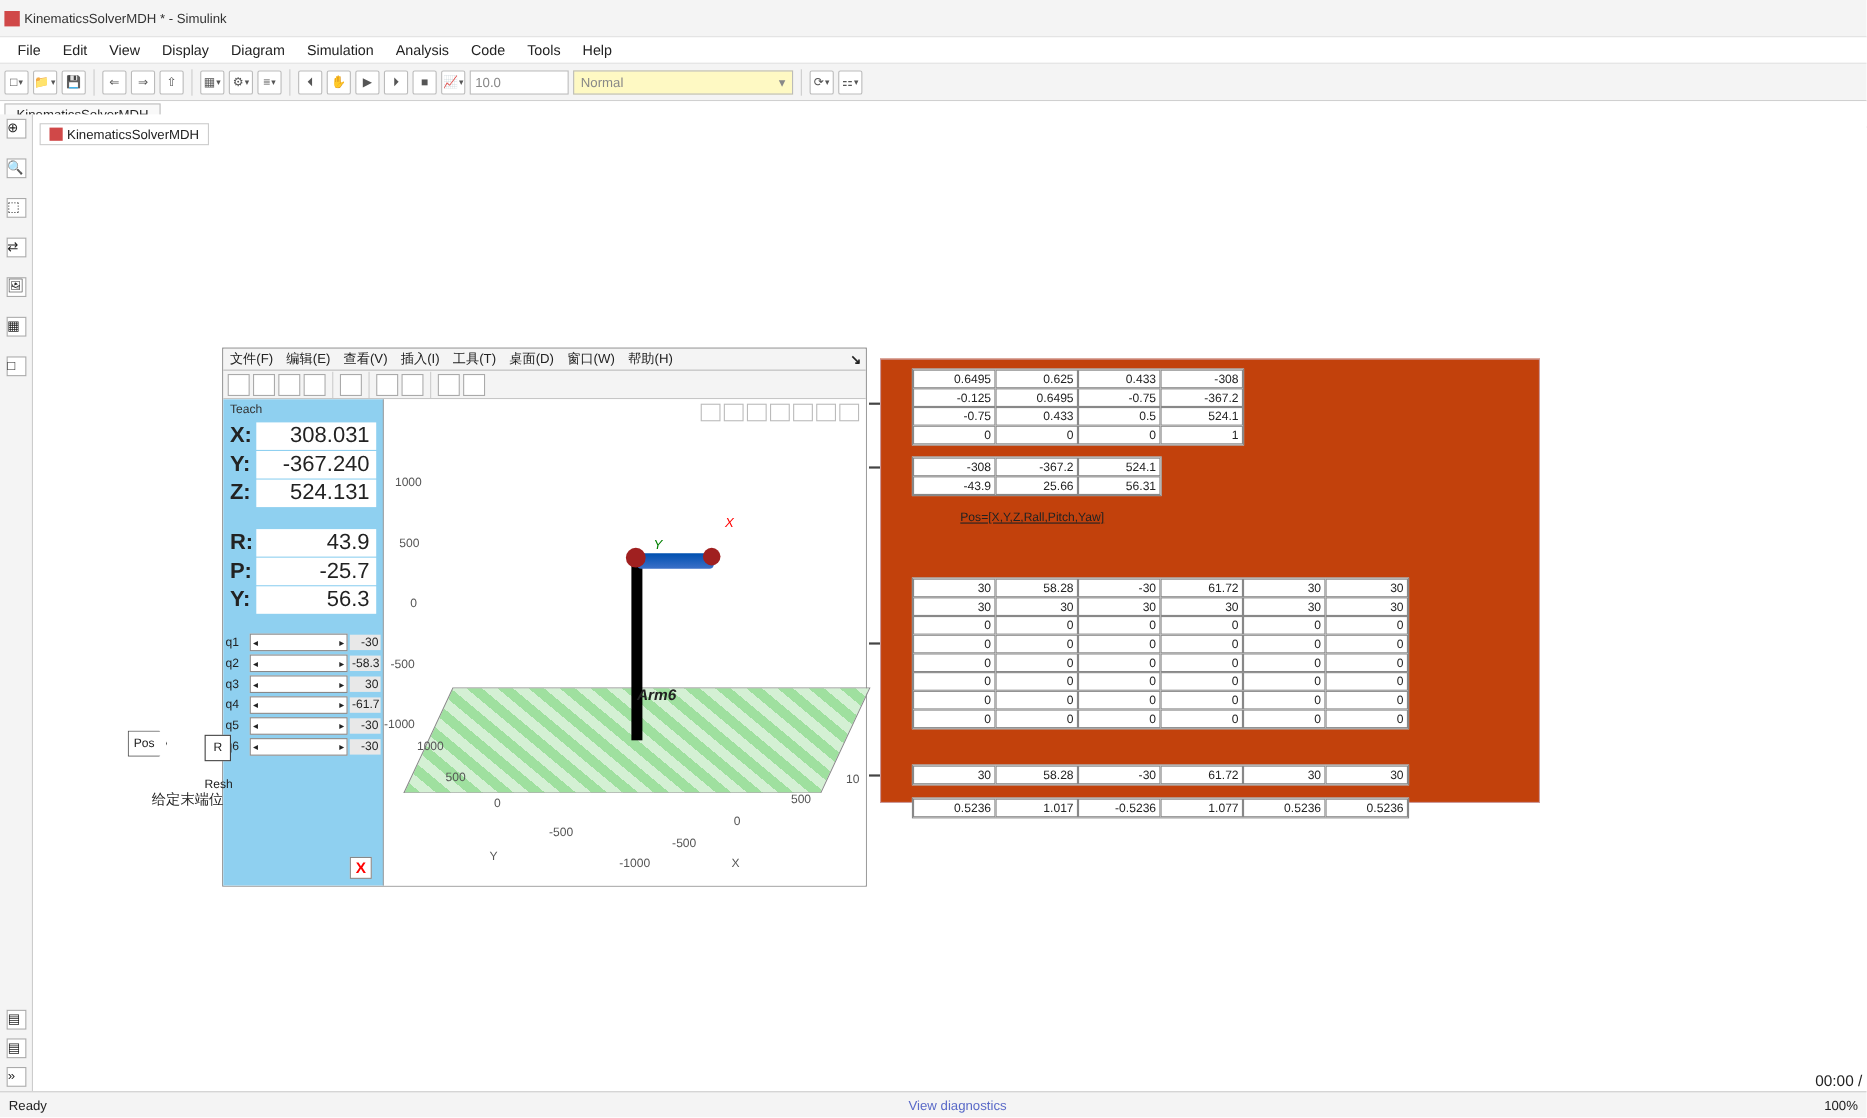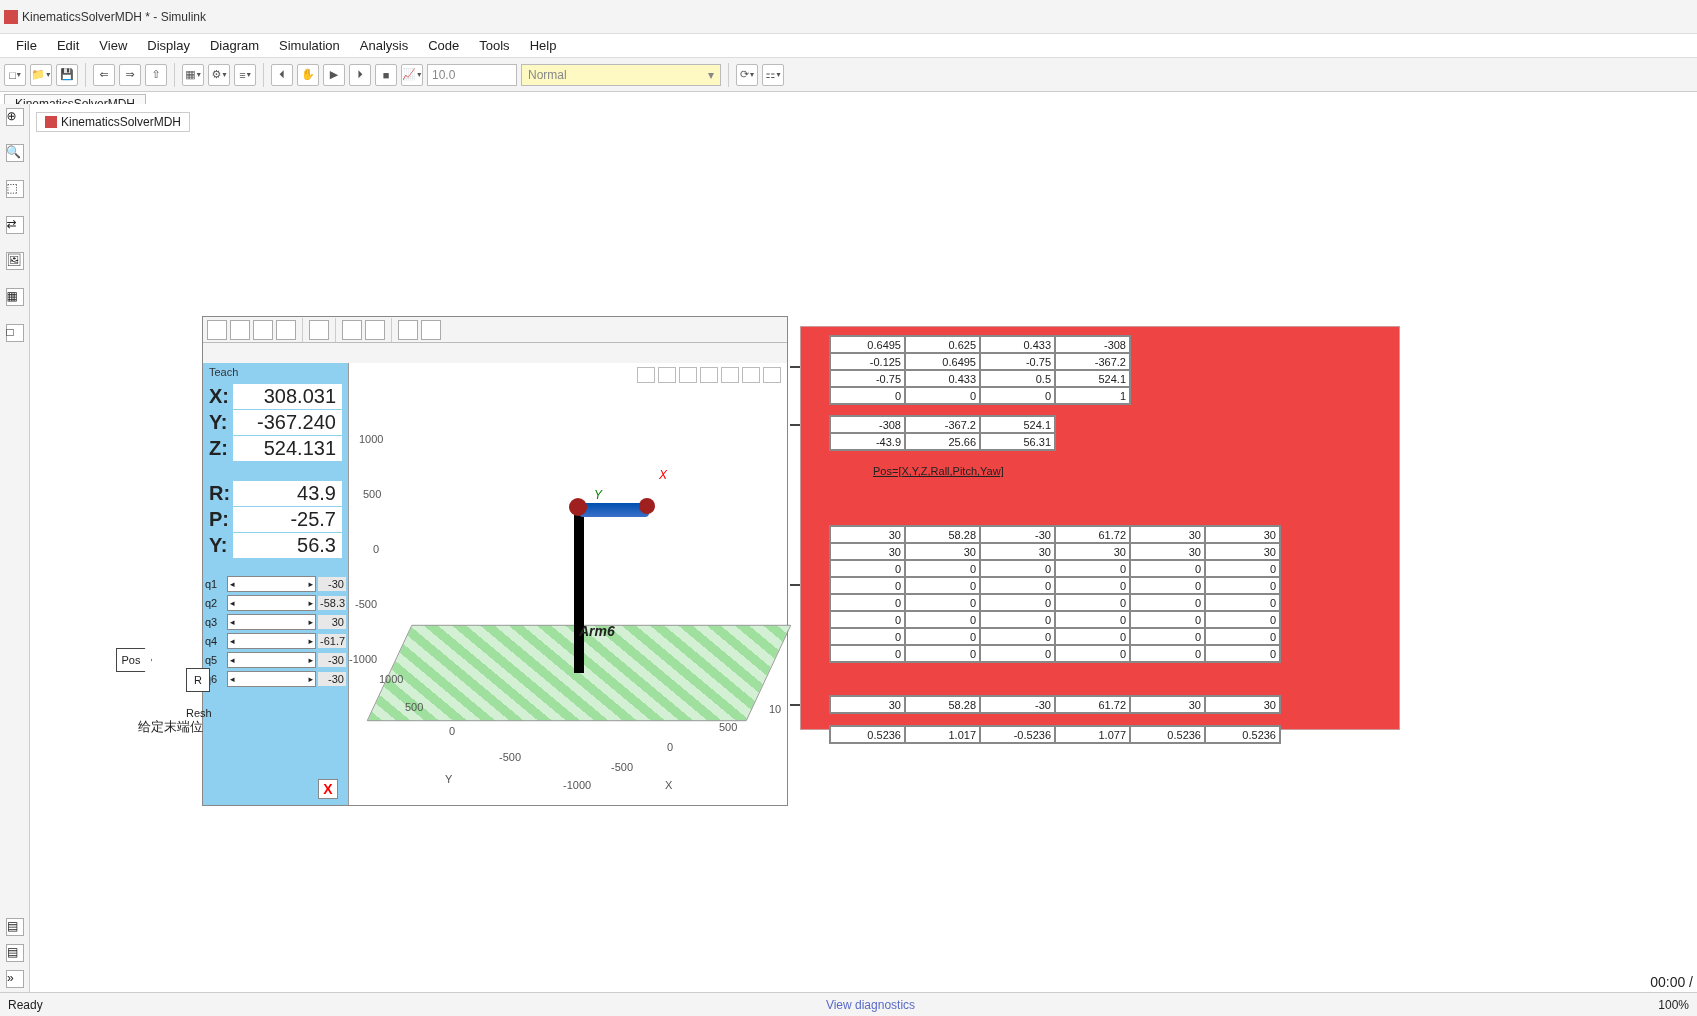--- a/index.html
+++ b/index.html
@@ -72,27 +72,27 @@
 .xl { position: absolute; top: 105px; left: 310px; color: red; font-size: 12px; font-style: italic; }
 .yl { position: absolute; top: 125px; left: 245px; color: green; font-size: 12px; font-style: italic; }
 .robotbody { position: absolute; top: 140px; left: 225px; width: 10px; height: 170px; background: #000; }
 .robotarm { position: absolute; top: 140px; left: 230px; width: 70px; height: 14px; background: linear-gradient(#0050b0, #3b70c8); border-radius: 4px; }
 .robotjoint1 { position: absolute; top: 135px; left: 220px; width: 18px; height: 18px; background: #a02020; border-radius: 50%; }
 .robotjoint2 { position: absolute; top: 135px; left: 290px; width: 16px; height: 16px; background: #a02020; border-radius: 50%; }
 .plot-toolbar { position: absolute; top: 4px; right: 6px; display: flex; gap: 3px; }
 .plot-toolbar .pbtn { width: 18px; height: 16px; border: 1px solid #bbb; background: #fff; font-size: 9px; }
 
 
-.posblock { position: absolute; top: 544px; left: 86px; width: 36px; height: 24px; border: 1px solid #444; background: #fff; display: flex; align-items: center; justify-content: center; font-size: 11px; clip-path: polygon(0 0, 80% 0, 100% 50%, 80% 100%, 0 100%); padding-right: 6px; }
+.posblock { position: absolute; top: 560px; left: 86px; width: 36px; height: 24px; border: 1px solid #444; background: #fff; display: flex; align-items: center; justify-content: center; font-size: 11px; clip-path: polygon(0 0, 80% 0, 100% 50%, 80% 100%, 0 100%); padding-right: 6px; }
 .rblock { position: absolute; top: 564px; left: 156px; width: 24px; height: 24px; border: 1px solid #444; background: #fff; display: flex; align-items: center; justify-content: center; font-size: 11px; }
 .reshlabel { position: absolute; top: 590px; left: 156px; font-size: 11px; margin-top: 13px; }
 .chlabel { position: absolute; top: 614px; left: 108px; font-size: 13px; }
 
 
-.rightbox { position: absolute; top: 222px; left: 770px; width: 600px; height: 404px; border: 1px solid #c99; background: #ef4444; }
+.rightbox { position: absolute; top: 222px; left: 770px; width: 600px; height: 404px; border: 1px solid #c99; background: #c2410c; }
 .arrow { position: absolute; width: 20px; height: 2px; background: #444; }
 .arrow::after { content: ""; position: absolute; right: -1px; top: -3px; width: 0; height: 0; border-left: 6px solid #444; border-top: 4px solid transparent; border-bottom: 4px solid transparent; }
 
 
 .dtable { border: 1px solid #888; background: #fff; }
 .dtable .drow { display: flex; }
 .dtable .dcell { border: 1px solid #888; height: 17px; font-size: 11px; text-align: right; padding: 0 3px; background: #fff; display: flex; align-items: center; justify-content: flex-end; }
 .t1 { position: absolute; top: 8px; left: 28px; }
 .t1 .dcell { width: 75px; }
 .t2 { position: absolute; top: 88px; left: 28px; }
@@ -185,20 +185,31 @@
   </div>
 
   <div class="canvas">
     <div class="modeltab">
       <div class="ticon"></div>
       <span>KinematicsSolverMDH</span>
     </div>
 
 
     <div class="figwin">
+      <div class="figmenu">
+        <span>文件(F)</span>
+        <span>编辑(E)</span>
+        <span>查看(V)</span>
+        <span>插入(I)</span>
+        <span>工具(T)</span>
+        <span>桌面(D)</span>
+        <span>窗口(W)</span>
+        <span>帮助(H)</span>
+        <span class="x">↘</span>
+      </div>
       <div class="figtool">
         <div class="fbtn"></div>
         <div class="fbtn"></div>
         <div class="fbtn"></div>
         <div class="fbtn"></div>
         <div class="tsep"></div>
         <div class="fbtn"></div>
         <div class="tsep"></div>
         <div class="fbtn"></div>
         <div class="fbtn"></div>

